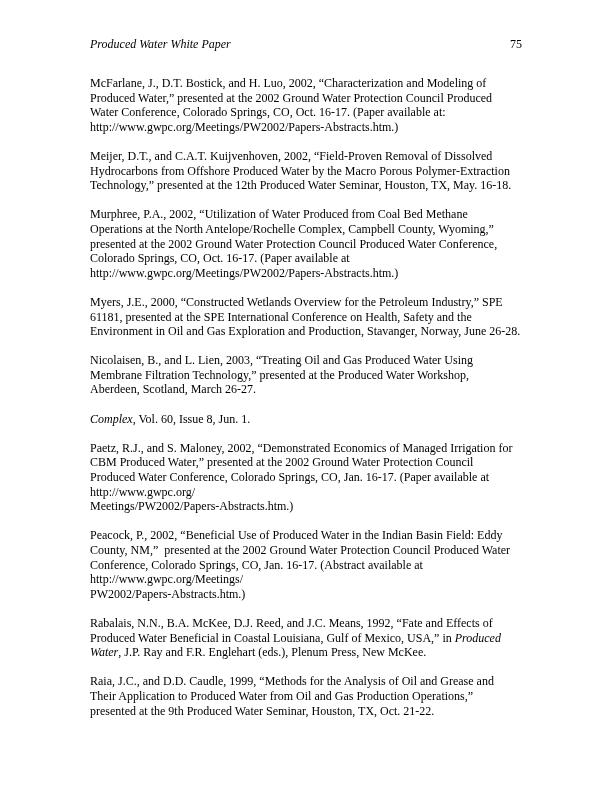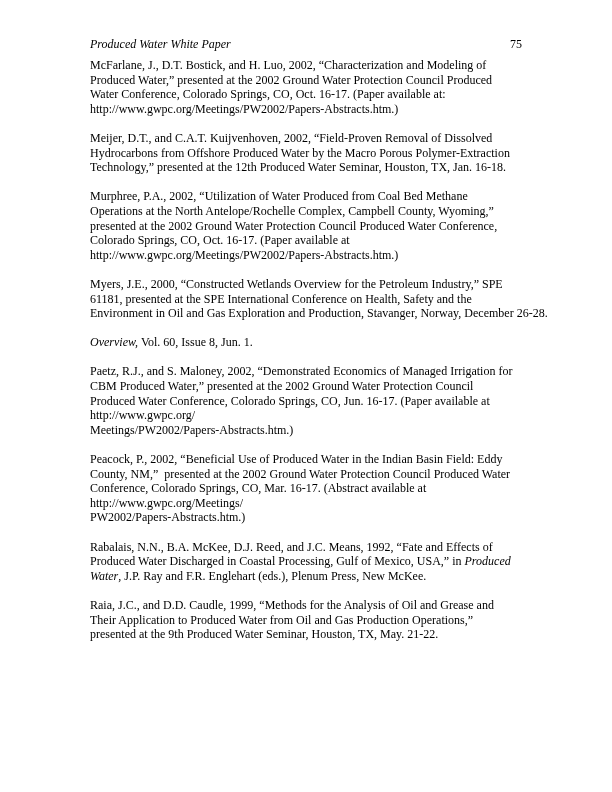--- a/index.html
+++ b/index.html
@@ -28,21 +28,21 @@
     line-height: 14.6px;
   }
   .running-title {
     font-style: italic;
   }
   .page-number {
     font-style: normal;
   }
   .content {
     position: absolute;
-    top: 58px;
+    top: 76px;
     left: 90px;
     width: 470px;
     font-size: 12px;
     line-height: 14.6px;
   }
   .ref {
     margin: 0 0 14.6px 0;
     white-space: pre;
   }
   .it {
@@ -57,40 +57,43 @@
     <span class="running-title">Produced Water White Paper</span>
     <span class="page-number">75</span>
   </div>
   <div class="content">
       <p class="ref"><span>McFarlane, J., D.T. Bostick, and H. Luo, 2002, “Characterization and Modeling of
 Produced Water,” presented at the 2002 Ground Water Protection Council Produced
 Water Conference, Colorado Springs, CO, Oct. 16-17. (Paper available at:
 http://www.gwpc.org/Meetings/PW2002/Papers-Abstracts.htm.)</span></p>
       <p class="ref"><span>Meijer, D.T., and C.A.T. Kuijvenhoven, 2002, “Field-Proven Removal of Dissolved
 Hydrocarbons from Offshore Produced Water by the Macro Porous Polymer-Extraction
-Technology,” presented at the 12th Produced Water Seminar, Houston, TX, Jan. 16-18.</span></p>
+Technology,” presented at the 12th Produced Water Seminar, Houston, TX, May. 16-18.</span></p>
       <p class="ref"><span>Murphree, P.A., 2002, “Utilization of Water Produced from Coal Bed Methane
 Operations at the North Antelope/Rochelle Complex, Campbell County, Wyoming,”
 presented at the 2002 Ground Water Protection Council Produced Water Conference,
 Colorado Springs, CO, Oct. 16-17. (Paper available at
 http://www.gwpc.org/Meetings/PW2002/Papers-Abstracts.htm.)</span></p>
       <p class="ref"><span>Myers, J.E., 2000, “Constructed Wetlands Overview for the Petroleum Industry,” SPE
 61181, presented at the SPE International Conference on Health, Safety and the
-Environment in Oil and Gas Exploration and Production, Stavanger, Norway, December 26-28.</span></p>
-      <p class="ref"><span class="it">Overview,</span><span> Vol. 60, Issue 8, Jun. 1.</span></p>
+Environment in Oil and Gas Exploration and Production, Stavanger, Norway, June 26-28.</span></p>
+      <p class="ref"><span>Nicolaisen, B., and L. Lien, 2003, “Treating Oil and Gas Produced Water Using
+Membrane Filtration Technology,” presented at the Produced Water Workshop,
+Aberdeen, Scotland, March 26-27.</span></p>
+      <p class="ref"><span class="it">Complex,</span><span> Vol. 60, Issue 8, Jun. 1.</span></p>
       <p class="ref"><span>Paetz, R.J., and S. Maloney, 2002, “Demonstrated Economics of Managed Irrigation for
 CBM Produced Water,” presented at the 2002 Ground Water Protection Council
-Produced Water Conference, Colorado Springs, CO, Jun. 16-17. (Paper available at
+Produced Water Conference, Colorado Springs, CO, Jan. 16-17. (Paper available at
 http://www.gwpc.org/
 Meetings/PW2002/Papers-Abstracts.htm.)</span></p>
       <p class="ref"><span>Peacock, P., 2002, “Beneficial Use of Produced Water in the Indian Basin Field: Eddy
 County, NM,”  presented at the 2002 Ground Water Protection Council Produced Water
-Conference, Colorado Springs, CO, Mar. 16-17. (Abstract available at
+Conference, Colorado Springs, CO, Jan. 16-17. (Abstract available at
 http://www.gwpc.org/Meetings/
 PW2002/Papers-Abstracts.htm.)</span></p>
       <p class="ref"><span>Rabalais, N.N., B.A. McKee, D.J. Reed, and J.C. Means, 1992, “Fate and Effects of
-Produced Water Discharged in Coastal Processing, Gulf of Mexico, USA,” in </span><span class="it">Produced
+Produced Water Beneficial in Coastal Louisiana, Gulf of Mexico, USA,” in </span><span class="it">Produced
 Water</span><span>, J.P. Ray and F.R. Englehart (eds.), Plenum Press, New McKee.</span></p>
       <p class="ref"><span>Raia, J.C., and D.D. Caudle, 1999, “Methods for the Analysis of Oil and Grease and
 Their Application to Produced Water from Oil and Gas Production Operations,”
-presented at the 9th Produced Water Seminar, Houston, TX, May. 21-22.</span></p>
+presented at the 9th Produced Water Seminar, Houston, TX, Oct. 21-22.</span></p>
     </div>
 </div>
 
 </body></html>

